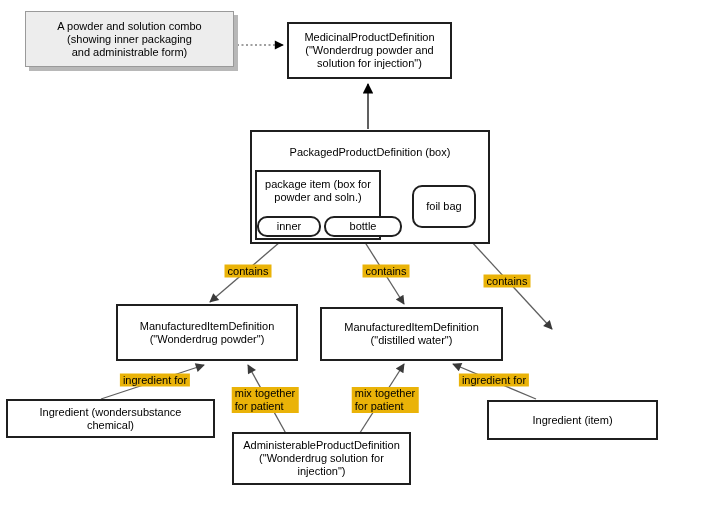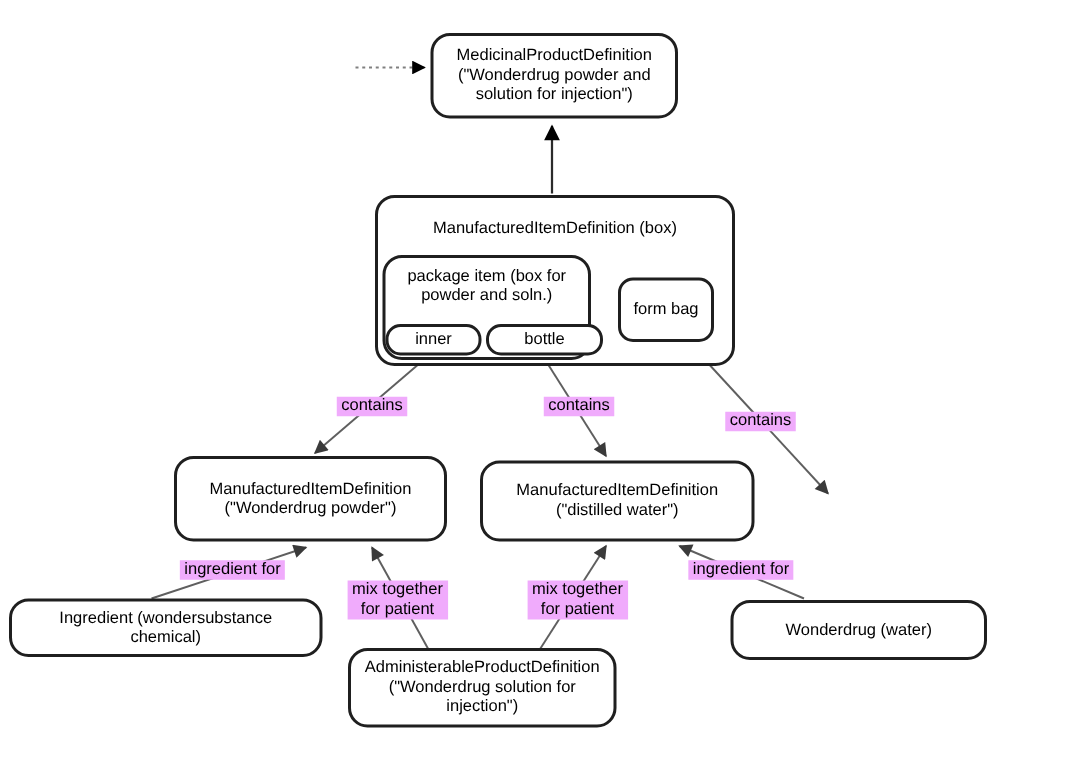--- a/index.html
+++ b/index.html
@@ -4,35 +4,35 @@
 <style>
   html,body{margin:0;padding:0;background:#fff;}
   .stage{
     position:relative;width:721px;height:512px;background:#ffffff;
     font-family:"Liberation Sans", sans-serif;font-size:11px;line-height:13px;color:#000;
     overflow:hidden;
   }
   .stage svg.wires{position:absolute;left:0;top:0;width:721px;height:512px;}
   .node{
     position:absolute;box-sizing:border-box;background:#ffffff;
-    border:2px solid #1f1f1f;border-radius:13px;
+    border:2px solid #1f1f1f;border-radius:0;
     display:flex;align-items:center;justify-content:center;text-align:center;
     white-space:pre-line;padding:1px 2px;
   }
   .node.container{align-items:flex-start;padding-top:14px;}
   .node.small{border-radius:10px;}
   .note{
     position:absolute;box-sizing:border-box;background:#ededed;
     border:1px solid #9a9a9a;box-shadow:4px 4px 0 0 #b8b8b8;
     display:flex;align-items:center;justify-content:center;text-align:center;
     white-space:pre-line;
   }
   .edge-label{
     position:absolute;transform:translate(-50%,-50%);
-    background:#f0abfc;padding:0 3px;text-align:center;white-space:pre-line;
+    background:#eab308;padding:0 3px;text-align:left;white-space:pre-line;
   }
 </style>
 </head>
 <body>
 
 <div class="stage">
 
   <svg class="wires" viewBox="0 0 721 512">
     <defs>
       <marker id="arrGray" viewBox="0 0 10 10" refX="9" refY="5" markerWidth="9" markerHeight="7" orient="auto-start-reverse">
@@ -55,53 +55,56 @@
 
     <line x1="101" y1="399" x2="204" y2="365" stroke="#5f5f5f" stroke-width="1.3" marker-end="url(#arrGray)"></line>
 
     <line x1="289" y1="439" x2="248" y2="365" stroke="#5f5f5f" stroke-width="1.3" marker-end="url(#arrGray)"></line>
 
     <line x1="356" y1="439" x2="404" y2="364" stroke="#5f5f5f" stroke-width="1.3" marker-end="url(#arrGray)"></line>
 
     <line x1="536" y1="399" x2="453" y2="364" stroke="#5f5f5f" stroke-width="1.3" marker-end="url(#arrGray)"></line>
   </svg>
 
+  <div class="note" style="left:25px;top:11px;width:209px;height:56px;">A powder and solution combo
+(showing inner packaging
+and administrable form)</div>
 
   <div class="node" style="left:287px;top:22px;width:165px;height:57px;">MedicinalProductDefinition
 ("Wonderdrug powder and
 solution for injection")</div>
 
   <div class="node container" style="left:250px;top:130px;width:240px;height:114px;">
-    <span>ManufacturedItemDefinition (box)</span>
+    <span>PackagedProductDefinition (box)</span>
   </div>
 
-  <div class="node container" style="left:255px;top:170px;width:139px;height:70px;padding-top:6px;">
+  <div class="node container" style="left:255px;top:170px;width:126px;height:70px;padding-top:6px;">
     <span>package item (box for
 powder and soln.)</span>
   </div>
 
   <div class="node small" style="left:257px;top:216px;width:64px;height:21px;">inner</div>
   <div class="node small" style="left:324px;top:216px;width:78px;height:21px;">bottle</div>
-  <div class="node small" style="left:412px;top:185px;width:64px;height:43px;">form bag</div>
+  <div class="node small" style="left:412px;top:185px;width:64px;height:43px;">foil bag</div>
 
   <div class="node" style="left:116px;top:304px;width:182px;height:57px;">ManufacturedItemDefinition
 ("Wonderdrug powder")</div>
 
   <div class="node" style="left:320px;top:307px;width:183px;height:54px;">ManufacturedItemDefinition
 ("distilled water")</div>
 
 
   <div class="node" style="left:6px;top:399px;width:209px;height:39px;">Ingredient (wondersubstance
 chemical)</div>
 
   <div class="node" style="left:232px;top:432px;width:179px;height:53px;">AdministerableProductDefinition
 ("Wonderdrug solution for
 injection")</div>
 
-  <div class="node" style="left:487px;top:400px;width:171px;height:40px;">Wonderdrug (water)</div>
+  <div class="node" style="left:487px;top:400px;width:171px;height:40px;">Ingredient (item)</div>
 
   <div class="edge-label" style="left:248px;top:271px;">contains</div>
   <div class="edge-label" style="left:386px;top:271px;">contains</div>
   <div class="edge-label" style="left:507px;top:281px;">contains</div>
   <div class="edge-label" style="left:155px;top:380px;">ingredient for</div>
   <div class="edge-label" style="left:265px;top:400px;">mix together
 for patient</div>
   <div class="edge-label" style="left:385px;top:400px;">mix together
 for patient</div>
   <div class="edge-label" style="left:494px;top:380px;">ingredient for</div>

